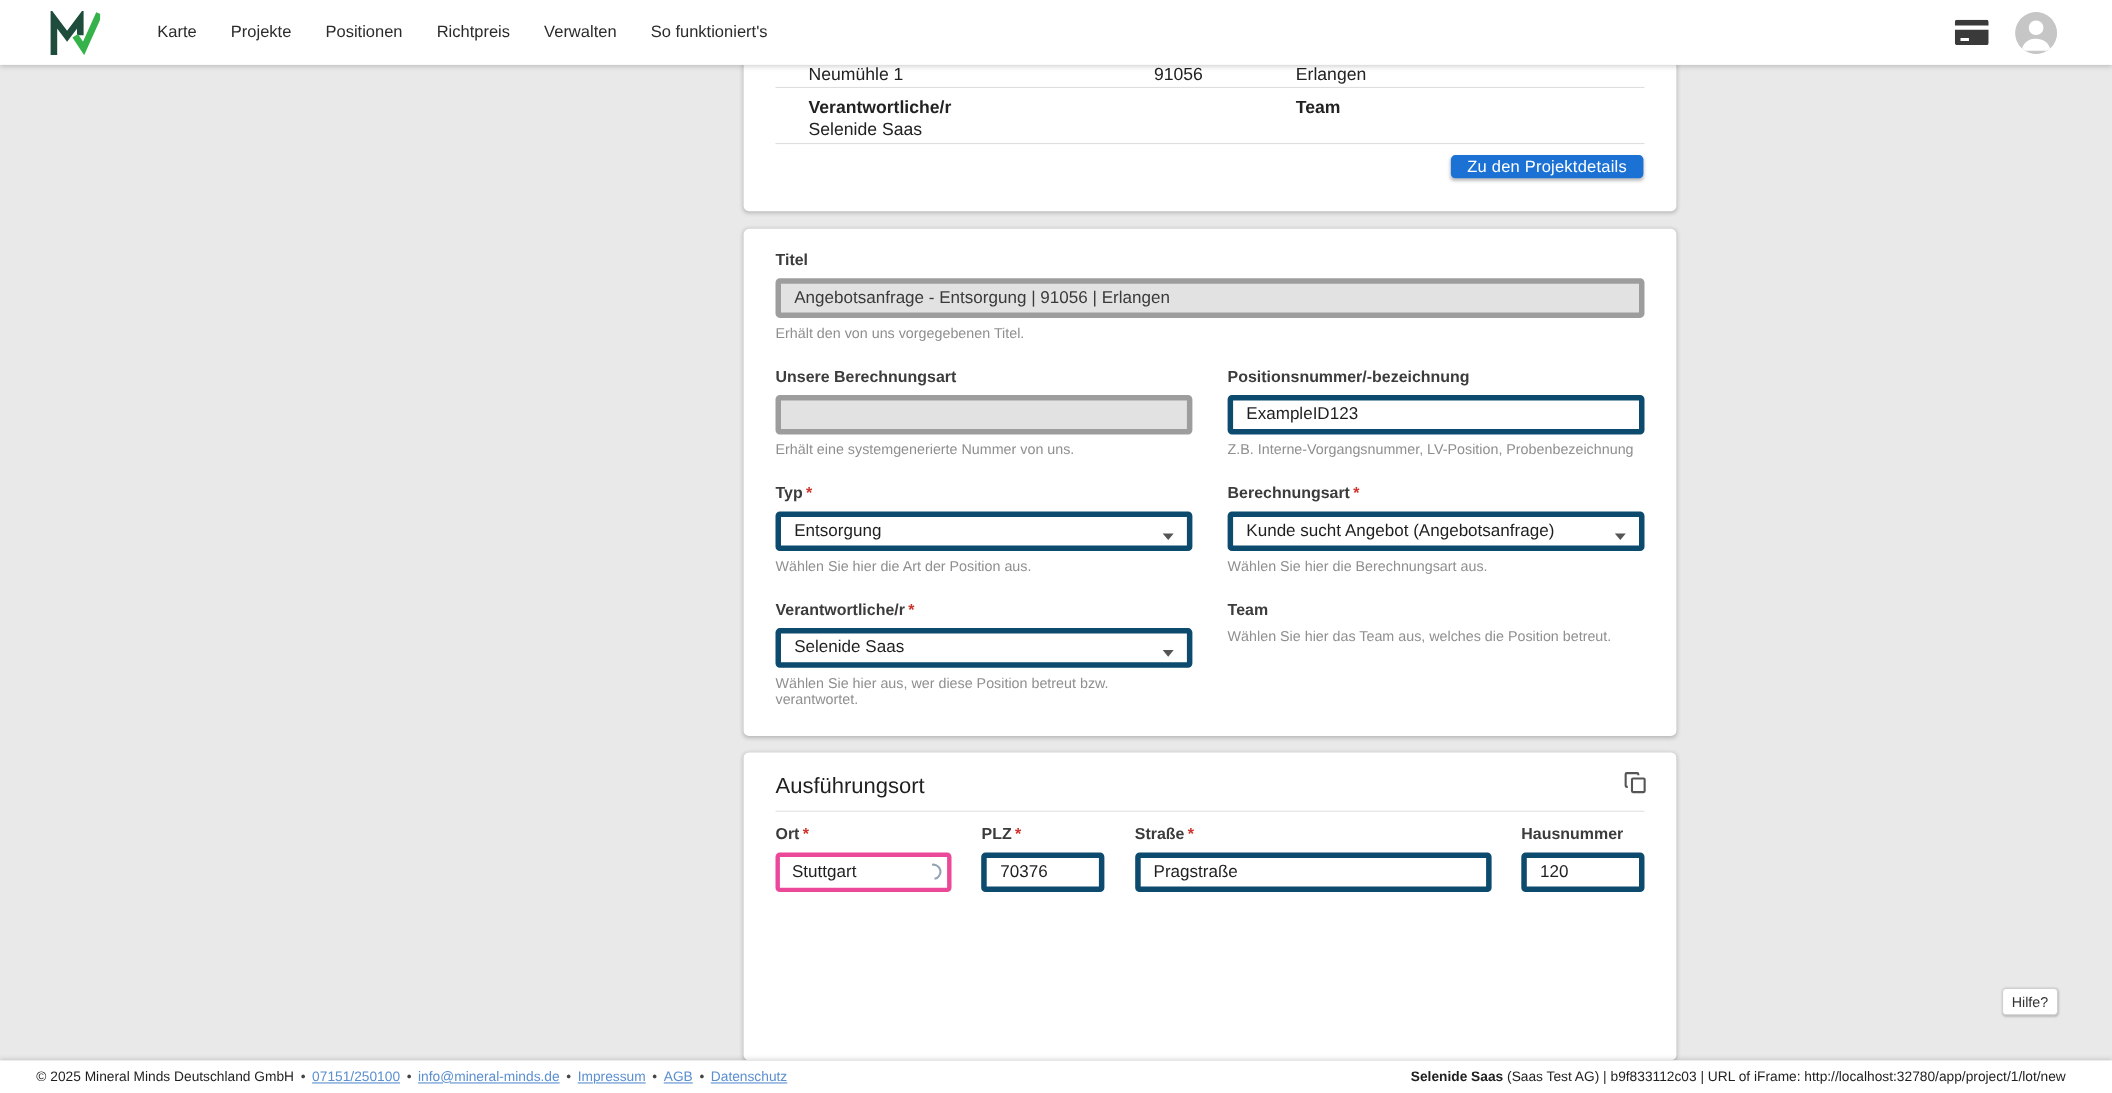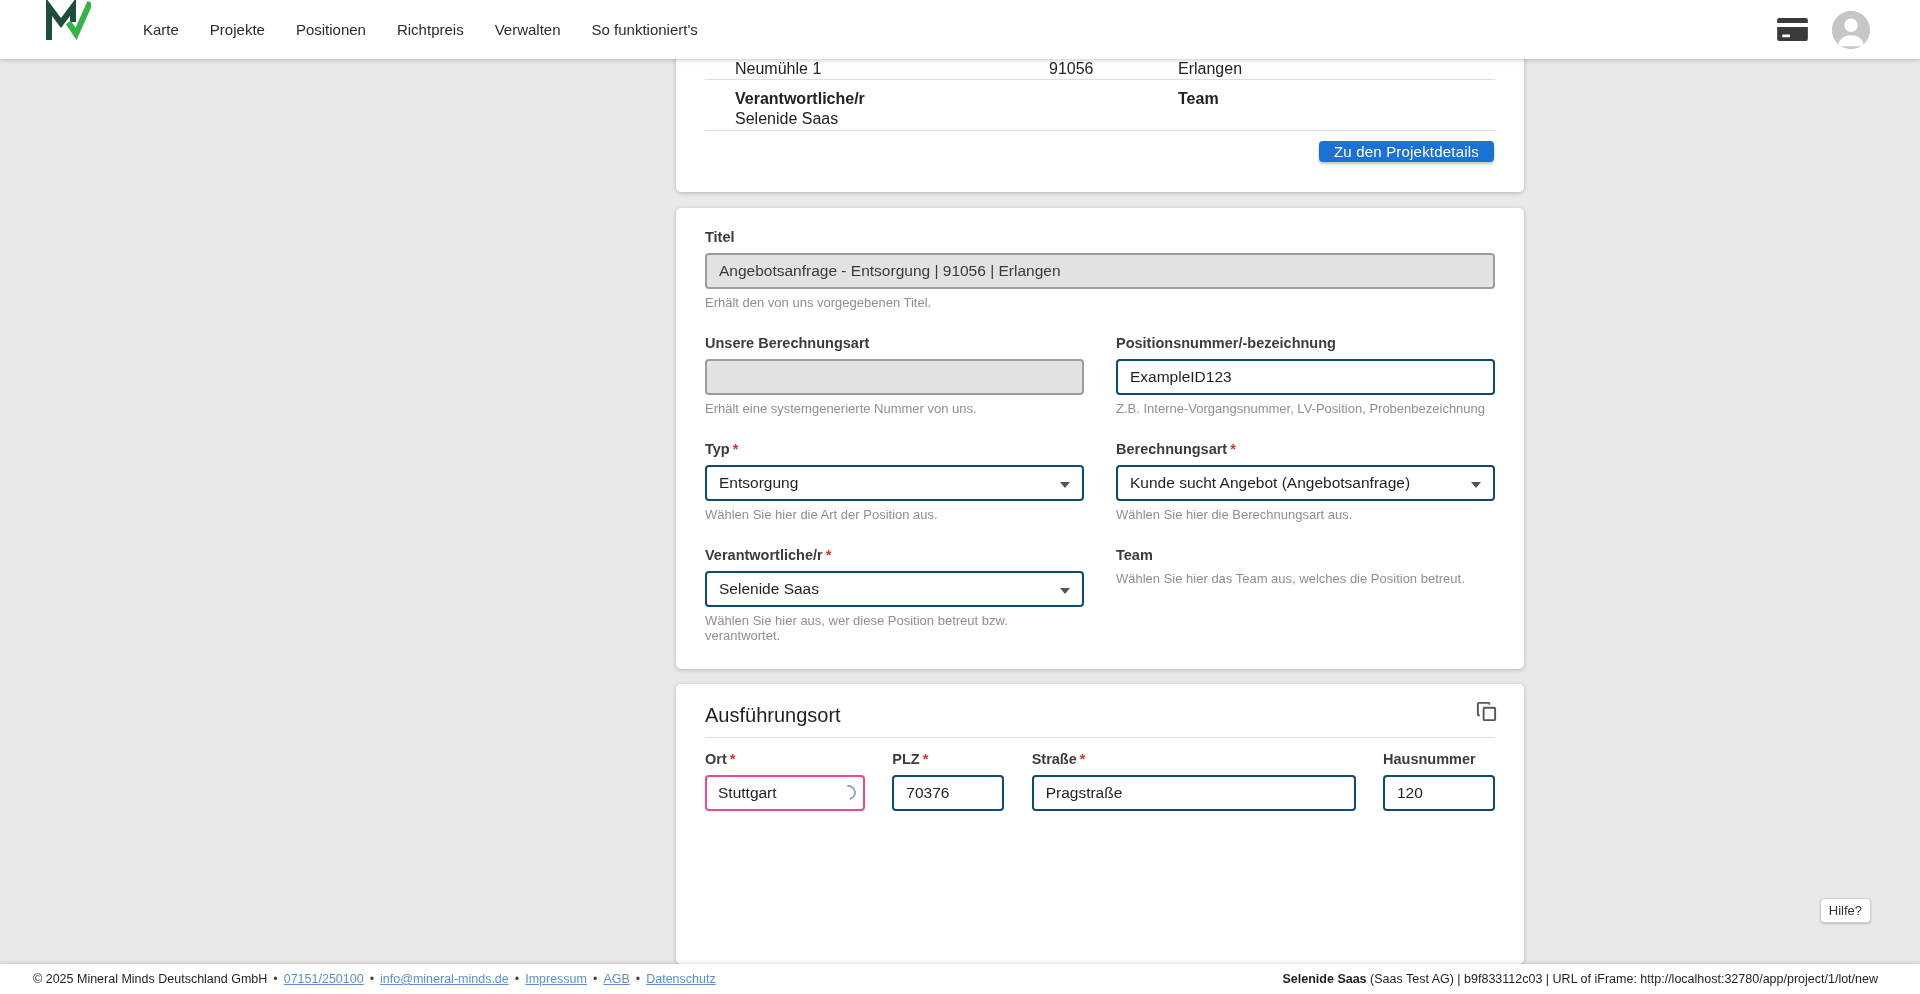--- a/index.html
+++ b/index.html
@@ -6,21 +6,21 @@
   html, body { margin: 0; padding: 0; }
   body {
     width: 1920px; height: 994px; position: relative; overflow: hidden;
     background: #e9e9e9; font-family: "Liberation Sans", sans-serif; color: #212121;
   }
 
   
   .navbar {
     position: absolute; top: 0; left: 0; width: 100%; height: 59px;
     background: #fff; box-shadow: 0 1px 5px rgba(0,0,0,.22);
-    display: flex; z-index: 20;
+    display: flex; align-items: center; z-index: 20;
   }
   .logo-wrap { margin-left: 45px; width: 46px; height: 40px; cursor: pointer; display: flex; }
   .nav-links { display: flex; margin-left: 52px; gap: 31px; align-items: center; }
   .nav-link { font-size: 15px; font-weight: 500; color: #2b2b2b; text-decoration: none; cursor: pointer; }
   .nav-right { margin-left: auto; margin-right: 50px; display: flex; align-items: center; gap: 24px; }
   .icon-btn { cursor: pointer; display: flex; align-items: center; }
   .avatar { width: 38px; height: 38px; border-radius: 50%; overflow: hidden; background: #c9c9c9; cursor: pointer; }
 
   
   .content { position: absolute; top: 59px; left: 0; right: 0; bottom: 30px; overflow: hidden; }
@@ -37,42 +37,42 @@
     background: #1b72d4; color: #fff; border: none; border-radius: 4px;
     font-family: inherit; font-size: 15px; font-weight: 500; letter-spacing: .2px;
     cursor: pointer; box-shadow: 0 2px 3px rgba(0,0,0,.25);
   }
 
   
   .form-card { margin-top: 16px; padding: 20px 29px 26px; }
   .flabel { display: block; font-size: 14.5px; font-weight: 700; color: #3c3c3c; margin-bottom: 7px; line-height: 18px; }
   .req { color: #d0342c; margin-left: 3px; }
   .input, .select {
-    width: 100%; height: 36px; border: 2px solid #0c4a6e; border-radius: 4px;
+    width: 100%; height: 36px; border: 5px solid #0c4a6e; border-radius: 4px;
     background: #fff; font-family: inherit; font-size: 15.5px; color: #1f1f1f; padding: 0 12px;
   }
   input.input { display: block; }
   .input.disabled { background: #e2e2e2; border-color: #9d9d9d; color: #3a3a3a; }
   .select { cursor: pointer; position: relative; display: flex; align-items: center; padding-right: 30px; }
   .select::after { content: ""; position: absolute; right: 12px; top: 15px; border: 5px solid transparent; border-top: 6px solid #555; }
   .helper { font-size: 13px; color: #8f8f8f; margin-top: 6px; line-height: 15px; }
   .grid2 { display: grid; grid-template-columns: 1fr 1fr; column-gap: 32px; margin-top: 24px; }
 
   
   .section-title { font-size: 20px; font-weight: 400; color: #1f1f1f; line-height: 23px; }
   .sec-div { height: 1px; background: #e0e0e0; margin-top: 12px; }
   .time-card { margin-top: 15px; padding: 22px 29px 20px; }
   .time-card .grid2 { margin-top: 16px; }
 
   .loc-card { margin-top: 15px; padding: 20px 29px; height: 280px; position: relative; }
   .loc-card .sec-div { margin-top: 10px; }
   .loc-fields { display: flex; justify-content: space-between; margin-top: 12px; }
   .w-ort { width: 160px; } .w-plz { width: 112px; } .w-str { width: 324px; } .w-haus { width: 112px; }
   .ort-wrap { position: relative; }
-  .input.focused { border: 2px solid #ec4899; padding: 0 11px 0 11px; }
+  .input.focused { border: 4px solid #ec4899; padding: 0 11px 0 11px; }
   .spinner {
     position: absolute; right: 9px; top: 10px; width: 15px; height: 15px; border-radius: 50%;
     border: 2px solid #93a5b5; border-left-color: transparent; border-bottom-color: transparent;
     transform: rotate(35deg);
   }
   .copy-btn { position: absolute; top: 16px; right: 26px; width: 24px; height: 24px; cursor: pointer; background: none; border: none; padding: 0; }
 
   
   .help-btn {
     position: absolute; right: 49px; bottom: 71px; height: 25px;

